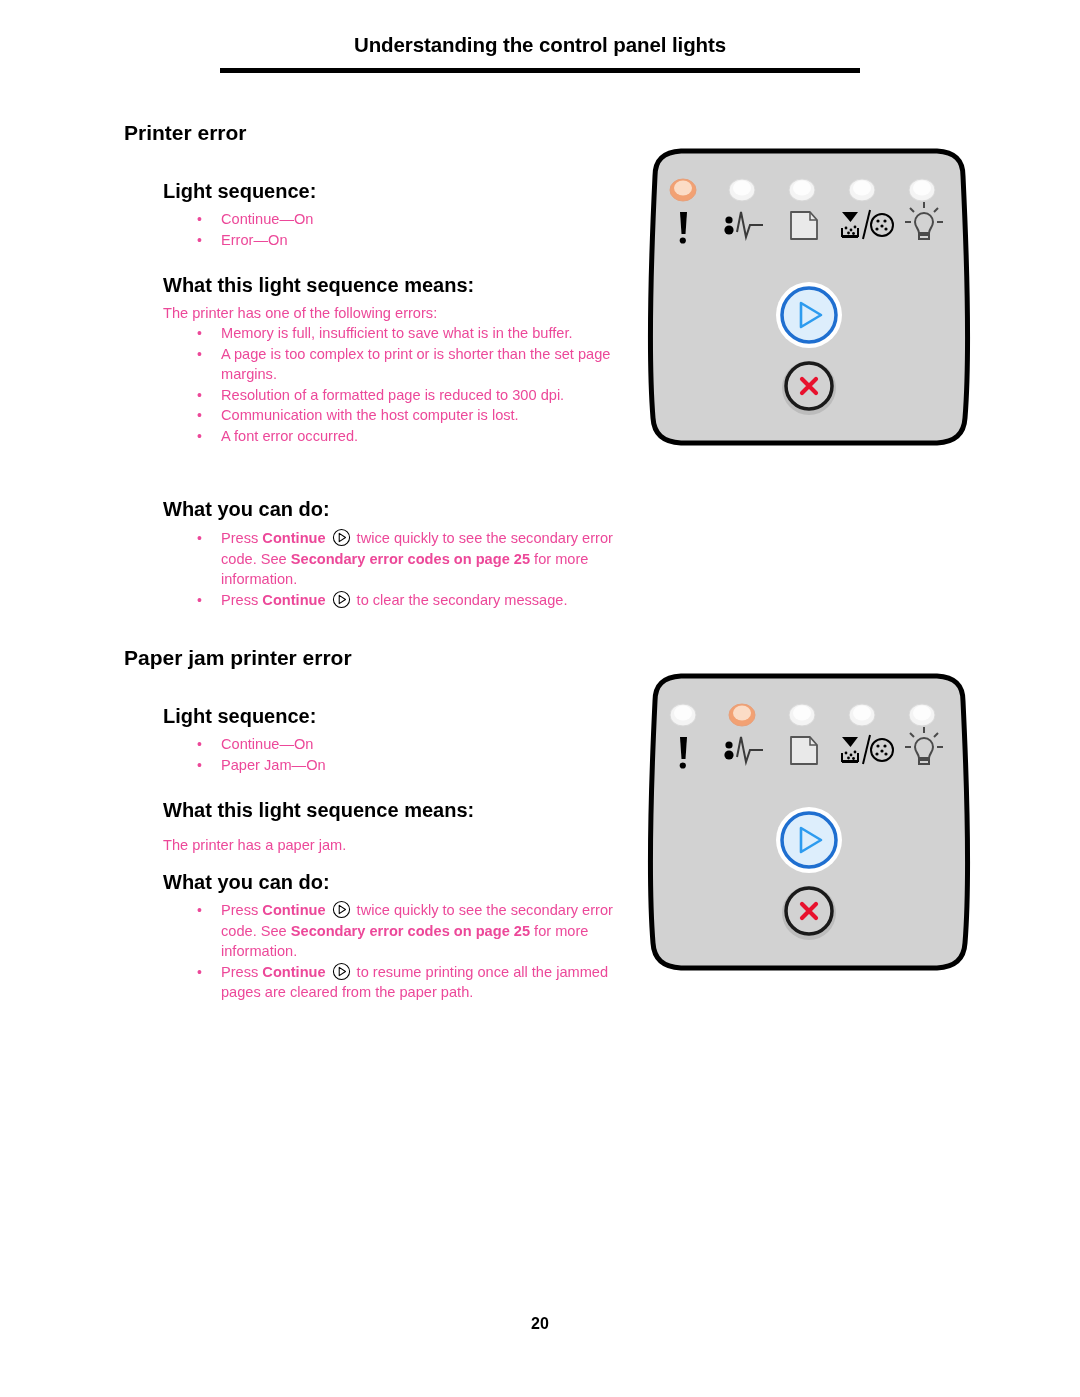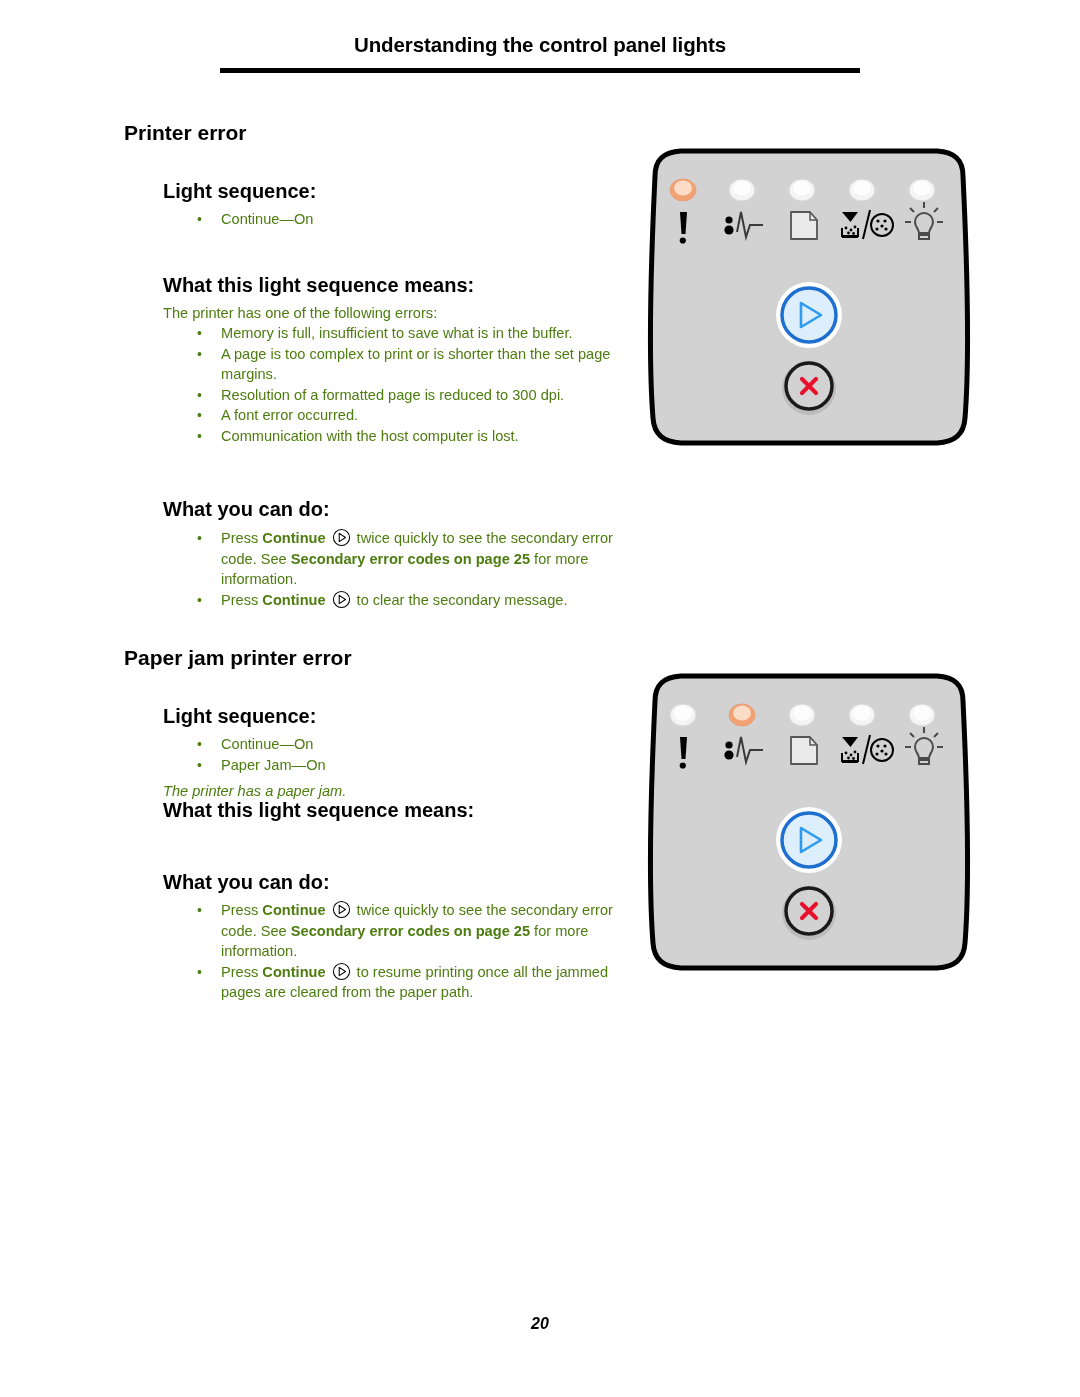--- a/index.html
+++ b/index.html
@@ -35,21 +35,21 @@
   
   .sub-head {
     position:absolute; left:163px;
     font-size:20px; font-weight:bold;
   }
 
   
   .body-text {
     position:absolute;
     font-size:14.6px; line-height:19.5px;
-    color:#4d7c0f;
+    color:#ec4899;
   }
 
   
   ul.blist { list-style:none; margin:0; padding:0; }
   ul.blist > li {
     position:relative;
     padding-left:58px;
     margin:0;
     font-size:14.6px;
     line-height:20.5px;
@@ -68,21 +68,21 @@
     display:inline-block;
     width:19px; height:19px;
     vertical-align:-4px;
     margin:0 6px;
   }
 
   
   .page-number {
     position:absolute; left:0; top:1315px; width:1080px;
     text-align:center;
-    font-size:16px; font-weight:bold; font-style:italic;
+    font-size:16px; font-weight:bold; 
   }
 
   
   .panel { position:absolute; width:345px; height:320px; }
   #panel1 { left:637px; top:140px; }
   #panel2 { left:637px; top:665px; }
   .panel svg { display:block; width:345px; height:320px; }
 </style>
 </head>
 <body>
@@ -91,33 +91,34 @@
 
   <div class="header-title">Understanding the control panel lights</div>
   <div class="header-rule"></div>
 
   <div class="section-title" id="sec1-title">Printer error</div>
 
   <div class="sub-head" style="top:180px;">Light sequence:</div>
   <div class="body-text" style="left:163px; top:209px; width:470px;">
     <ul class="blist tight">
       <li><span>Continue—On</span></li>
+      <li><span>Error—On</span></li>
     </ul>
   </div>
 
   <div class="sub-head" style="top:274px;">What this light sequence means:</div>
   <div class="body-text" style="left:163px; top:304px; width:470px;">The printer has one of the following errors:</div>
 
   <div class="body-text" style="left:163px; top:323px; width:480px;">
     <ul class="blist">
       <li><span>Memory is full, insufficient to save what is in the buffer.</span></li>
       <li><span>A page is too complex to print or is shorter than the set page margins.</span></li>
       <li><span>Resolution of a formatted page is reduced to 300 dpi.</span></li>
+      <li><span>Communication with the host computer is lost.</span></li>
       <li><span>A font error occurred.</span></li>
-      <li><span>Communication with the host computer is lost.</span></li>
     </ul>
   </div>
 
   <div class="sub-head" style="top:498px;">What you can do:</div>
   <div class="body-text" style="left:163px; top:528px; width:480px;">
     <ul class="blist">
       <li>
         <span>Press </span><b>Continue</b><span class="inline-continue">
           <svg viewBox="0 0 20 20">
               <circle cx="10" cy="10" r="8.5" fill="none" stroke="#000" stroke-width="1.1"></circle>
@@ -209,21 +210,21 @@
 
   <div class="sub-head" style="top:705px;">Light sequence:</div>
   <div class="body-text" style="left:163px; top:734px; width:470px;">
     <ul class="blist tight">
       <li><span>Continue—On</span></li>
       <li><span>Paper Jam—On</span></li>
     </ul>
   </div>
 
   <div class="sub-head" style="top:799px;">What this light sequence means:</div>
-  <div class="body-text" style="left:163px; top:782px; width:470px;font-style:italic;">The printer has a paper jam.</div>
+  <div class="body-text" style="left:163px; top:836px; width:470px;">The printer has a paper jam.</div>
 
   <div class="sub-head" style="top:871px;">What you can do:</div>
   <div class="body-text" style="left:163px; top:900px; width:480px;">
     <ul class="blist">
       <li>
         <span>Press </span><b>Continue</b><span class="inline-continue">
           <svg viewBox="0 0 20 20">
               <circle cx="10" cy="10" r="8.5" fill="none" stroke="#000" stroke-width="1.1"></circle>
               <path d="M7.6 5.6 L14.2 10 L7.6 14.4 Z" fill="none" stroke="#000" stroke-width="1.1" stroke-linejoin="round"></path>
             </svg>

